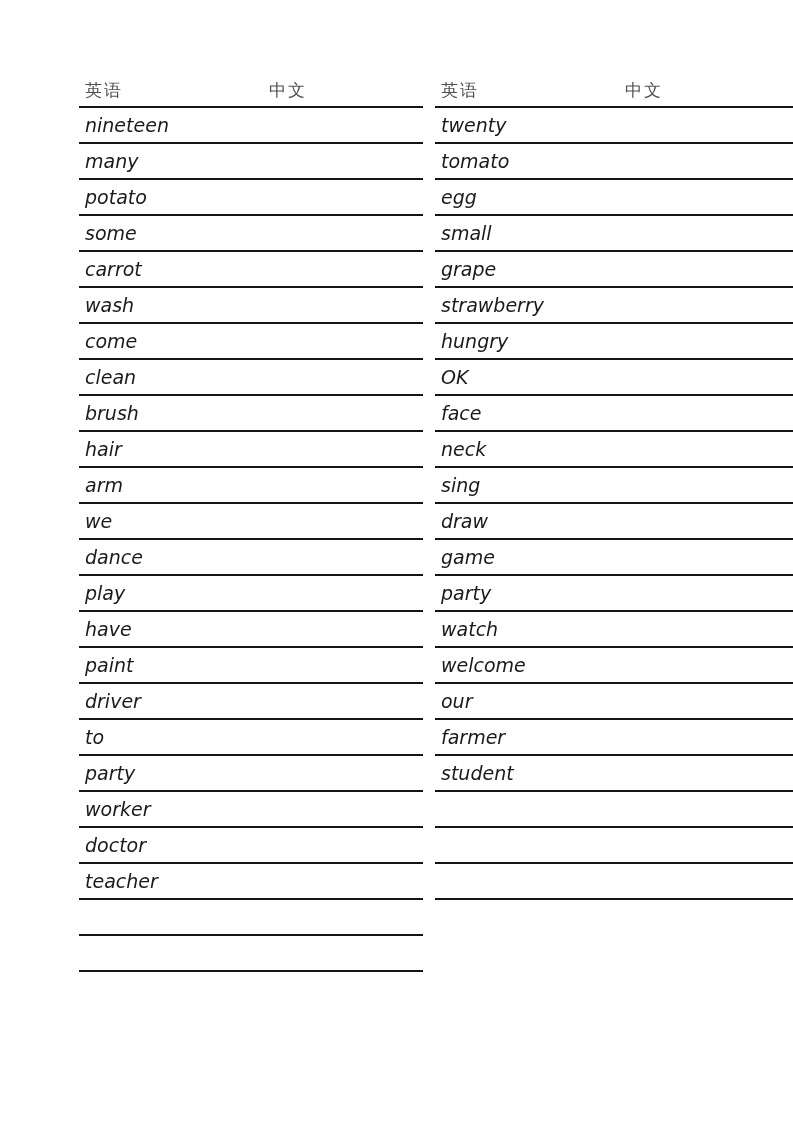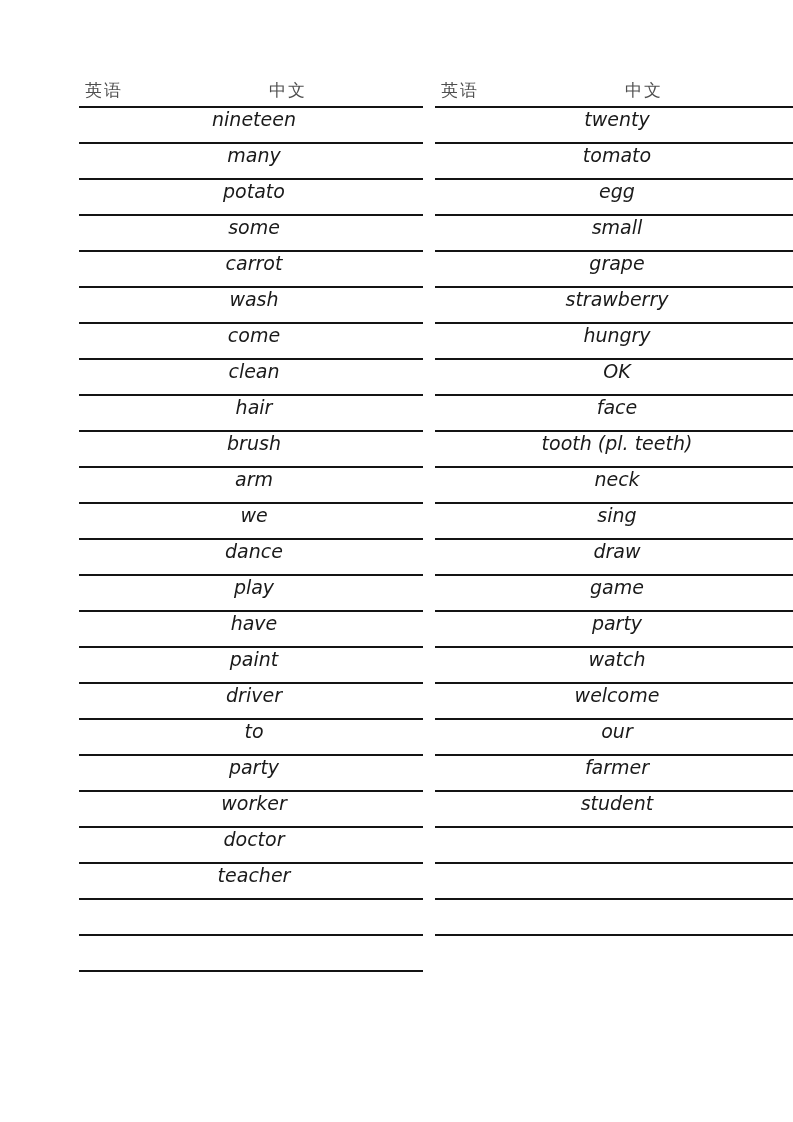--- a/index.html
+++ b/index.html
@@ -49,21 +49,20 @@
   }
   .row {
     height: 36px;
     box-sizing: border-box;
     border-bottom: 2px solid #141414;
     display: flex;
     align-items: center;
     padding-left: 6px;
     overflow: hidden;
     white-space: nowrap;
-    flex-direction: column;
   }
   .word {
     font-style: italic;
     font-size: 19px;
     color: #1a1a1a;
     flex: 0 0 auto;
   }
   .blank {
     flex: 1 1 auto;
     height: 100%;
@@ -107,25 +106,25 @@
   </div>
           <div class="row">
     <span class="word">come</span>
     <span class="blank"></span>
   </div>
           <div class="row">
     <span class="word">clean</span>
     <span class="blank"></span>
   </div>
           <div class="row">
+    <span class="word">brush</span>
+    <span class="blank"></span>
+  </div>
+          <div class="row">
     <span class="word">hair</span>
-    <span class="blank"></span>
-  </div>
-          <div class="row">
-    <span class="word">brush</span>
     <span class="blank"></span>
   </div>
           <div class="row">
     <span class="word">arm</span>
     <span class="blank"></span>
   </div>
           <div class="row">
     <span class="word">we</span>
     <span class="blank"></span>
   </div>
@@ -216,24 +215,20 @@
   </div>
           <div class="row">
     <span class="word">OK</span>
     <span class="blank"></span>
   </div>
           <div class="row">
     <span class="word">face</span>
     <span class="blank"></span>
   </div>
           <div class="row">
-    <span class="word">tooth (pl. teeth)</span>
-    <span class="blank"></span>
-  </div>
-          <div class="row">
     <span class="word">neck</span>
     <span class="blank"></span>
   </div>
           <div class="row">
     <span class="word">sing</span>
     <span class="blank"></span>
   </div>
           <div class="row">
     <span class="word">draw</span>
     <span class="blank"></span>

